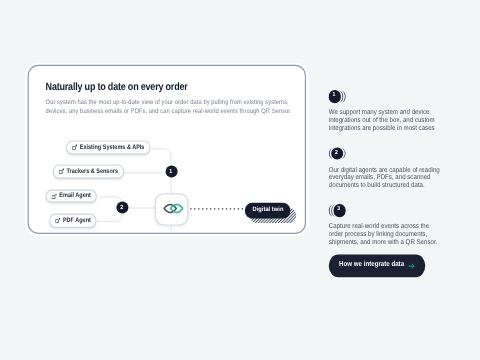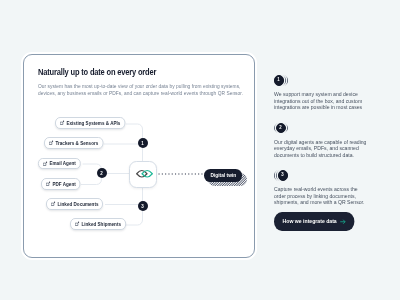--- a/index.html
+++ b/index.html
@@ -8,21 +8,21 @@
     width:400px;height:300px;overflow:hidden;
     background:#f2f6f7;
     font-family:"Liberation Sans",sans-serif;
     -webkit-font-smoothing:antialiased;
     -moz-osx-font-smoothing:grayscale;
   }
   #root{position:relative;width:400px;height:300px;}
 
   
   .card{
-    position:absolute;left:23px;top:54px;width:232px;height:204px;
+    position:absolute;left:23px;top:54px;width:232px;height:141px;
     background:#ffffff;border:1px solid #8a9bae;border-radius:9px;
     box-sizing:border-box;overflow:hidden;
     box-shadow:0 0 0 2px #ffffff;
   }
   .card-title{
     position:absolute;left:13.5px;top:11.5px;
     font-size:8.9px;font-weight:700;color:#161c2d;letter-spacing:-0.2px;transform:scaleX(.845);transform-origin:left center;
   }
   .card-para{
     position:absolute;left:13.5px;top:28px;width:240px;

